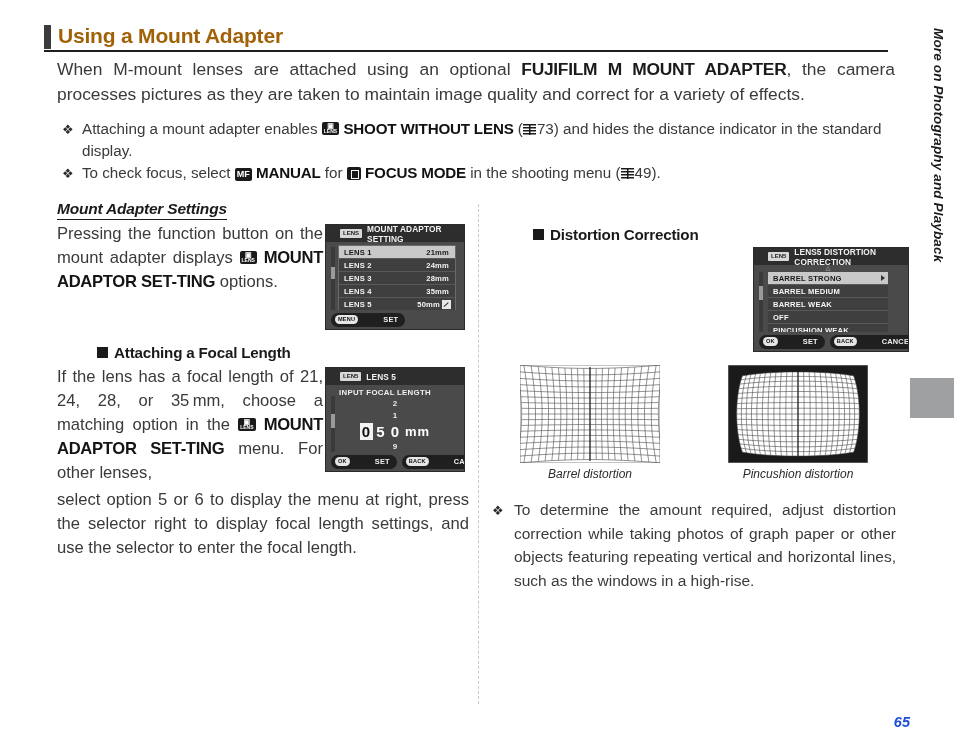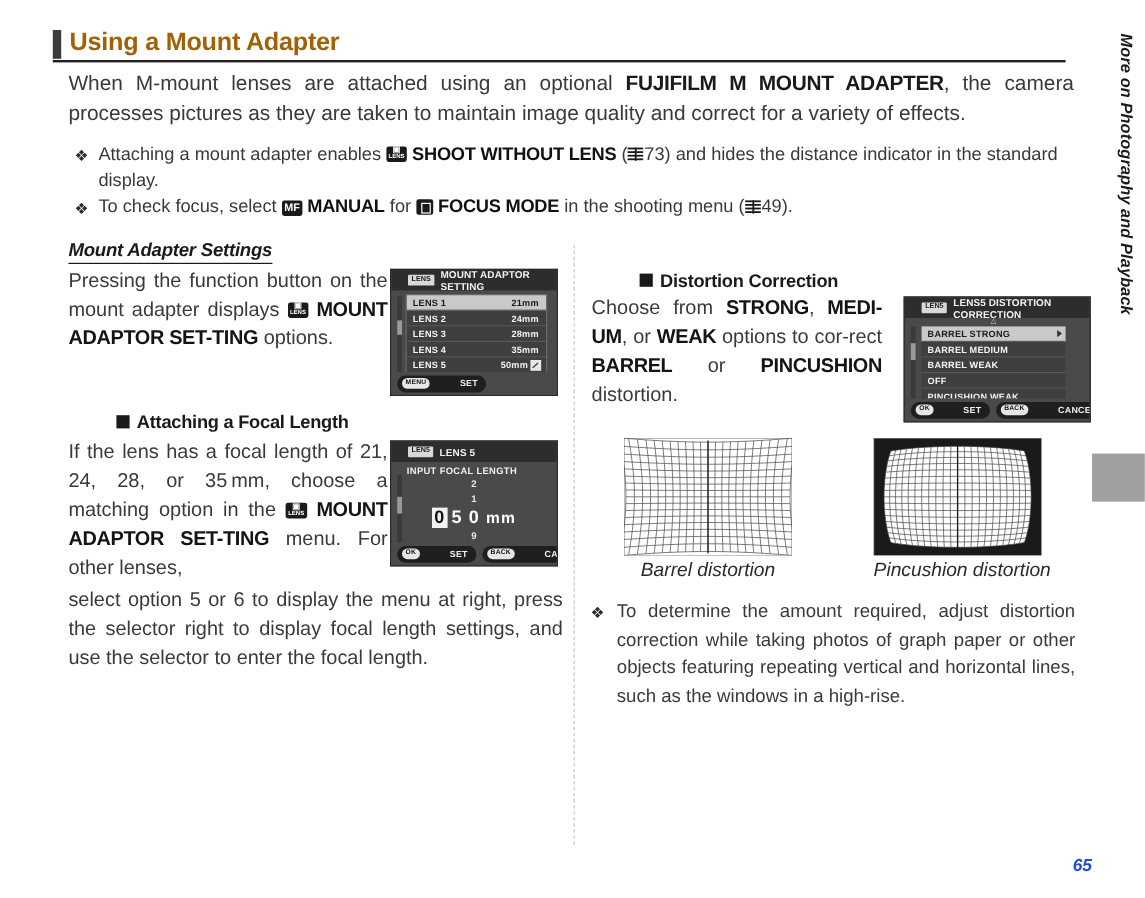--- a/index.html
+++ b/index.html
@@ -330,21 +330,21 @@
 
   
   #lcd3 { left: 753px; top: 247px; width: 156px; height: 105px; }
   #lcd3 .rows { position:absolute; left:14px; top:24px; width:120px; }
   #lcd3 .chev { position:absolute; left:0; width:120px; text-align:center; color:#cfcfcf; font-size:6px; line-height:5px;}
 
   
   .figure { position: absolute; }
   .figcap {
     position: absolute;
-    font-size: 16px;
+    font-size: 12px;
     font-style: italic;
     color: #2b2b2b;
     text-align: center;
     white-space: nowrap;
   }
 
   
   .side-tab {
     position: absolute;
     right: 6px; top: 28px;
@@ -502,23 +502,20 @@
         <span class="key">BACK</span>
         <span>CANCEL</span>
       </div>
     </div>
   </div>
 
   <div class="sub-square" style="left:493px; top:226px;">
     <span class="sq"></span><span>Distortion Correction</span>
   </div>
 
-  <div class="body-col" id="col-b1">
-    <span>Choose from </span><b>STRONG</b><span>, </span><b>MEDI-UM</b><span>, or </span><b>WEAK</b><span> options to cor-rect </span><b>BARREL</b><span> or </span><b>PINCUSHION</b><span> distortion.</span>
-  </div>
 
   <div class="lcd" id="lcd3">
     <div class="title">
       <span class="titlebadge">LEN5</span>
       <span>LENS5 DISTORTION CORRECTION</span>
     </div>
     <div class="scrollbar" style="top:24px; height:62px;">
       <div class="thumb" style="top:14px; height:14px;"></div>
     </div>
     <div class="rows">

